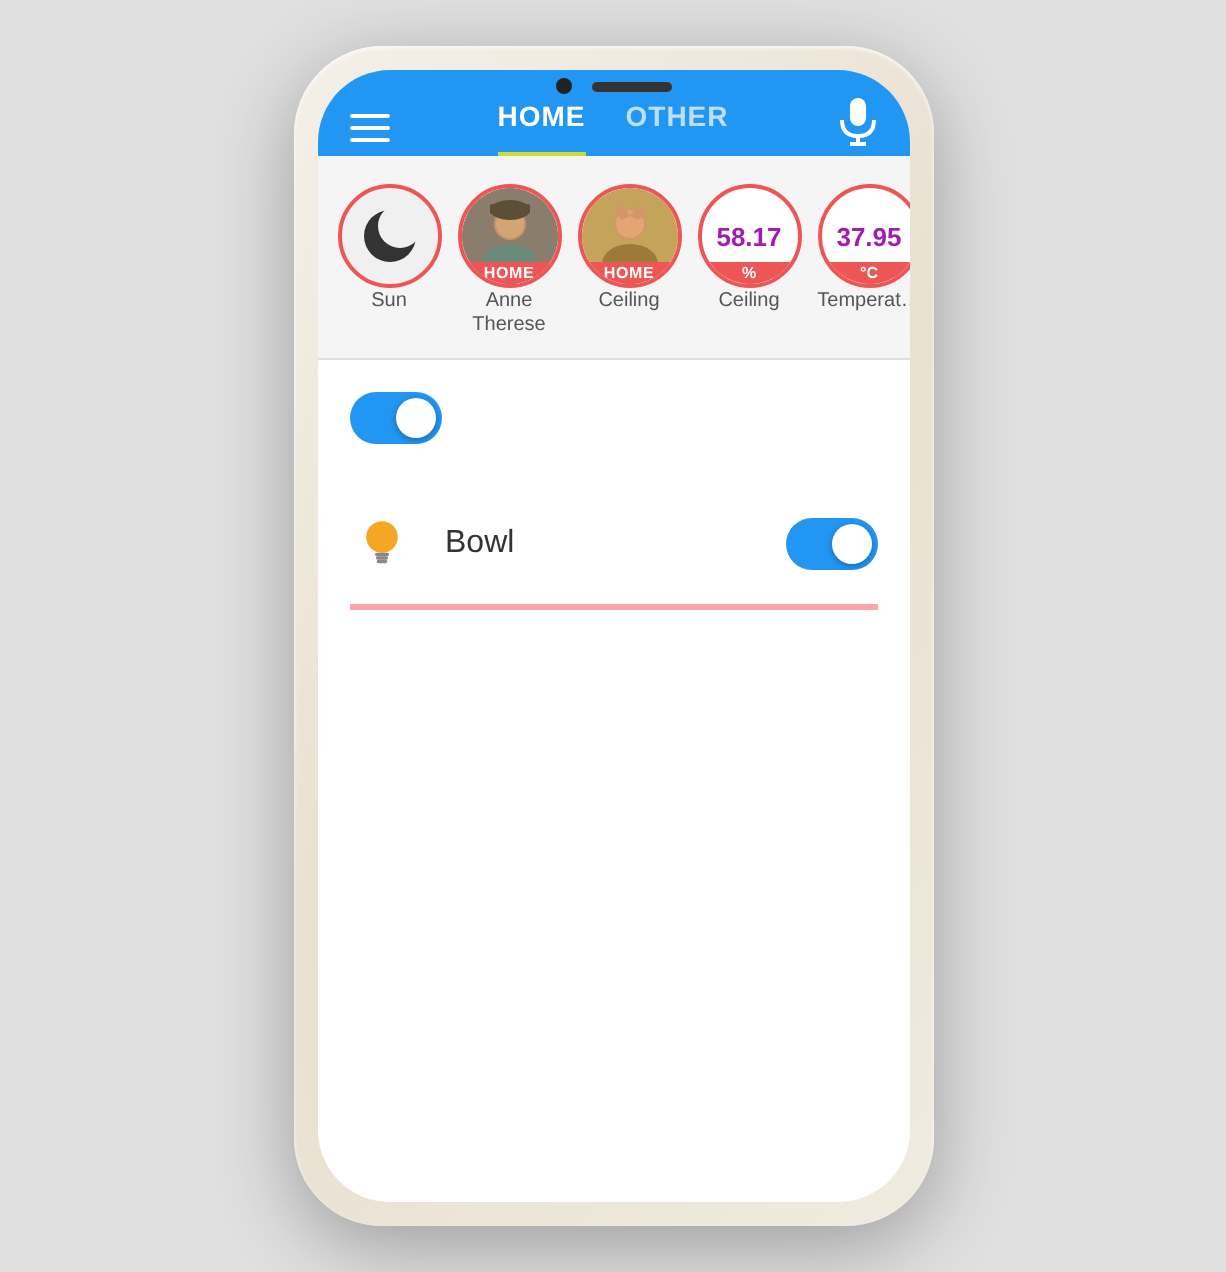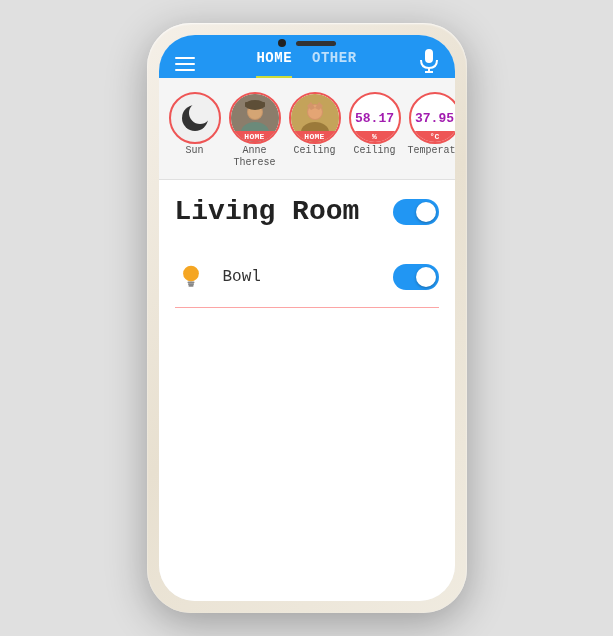--- a/index.html
+++ b/index.html
@@ -58,21 +58,20 @@
       border-radius: 3px;
     }
 
     
     .app-screen {
       width: 100%;
       height: 100%;
       display: flex;
       flex-direction: column;
       background: #f2f2f2;
-      font-family: Liberation Mono, monospace;
     }
 
     
     .nav-bar {
       background: #2196F3;
       padding: 14px 16px 0 16px;
       display: flex;
       align-items: center;
       justify-content: space-between;
       flex-shrink: 0;
@@ -286,21 +285,21 @@
       background: white;
       border-radius: 50%;
       box-shadow: 0 1px 3px rgba(0,0,0,0.3);
     }
 
     
     .device-list-item {
       display: flex;
       align-items: center;
       padding: 14px 0;
-      border-bottom: 1px solid #fca5a5;
+      border-bottom: 3px solid #fca5a5;
     }
 
     .bulb-icon {
       width: 32px;
       height: 32px;
       display: flex;
       align-items: center;
       justify-content: center;
       margin-right: 16px;
       flex-shrink: 0;
@@ -412,21 +411,20 @@
             <div class="sensor-unit">°C</div>
           </div>
           <div class="device-label">Temperat…</div>
         </div>
 
       </div>
 
       <div class="main-content">
 
         <div class="room-header">
-          <div class="room-title">Living Room</div>
           <div class="toggle-switch"></div>
         </div>
 
         <div class="device-list-item">
           <div class="bulb-icon">
             <svg class="bulb-svg" viewBox="0 0 28 32" fill="none" xmlns="http://www.w3.org/2000/svg">
               <circle cx="14" cy="12" r="9" fill="#F5A623"></circle>
               <rect x="10" y="21" width="8" height="2" rx="1" fill="#888"></rect>
               <rect x="10.5" y="23" width="7" height="2" rx="1" fill="#888"></rect>
               <rect x="11" y="25" width="6" height="2" rx="1" fill="#888"></rect>

